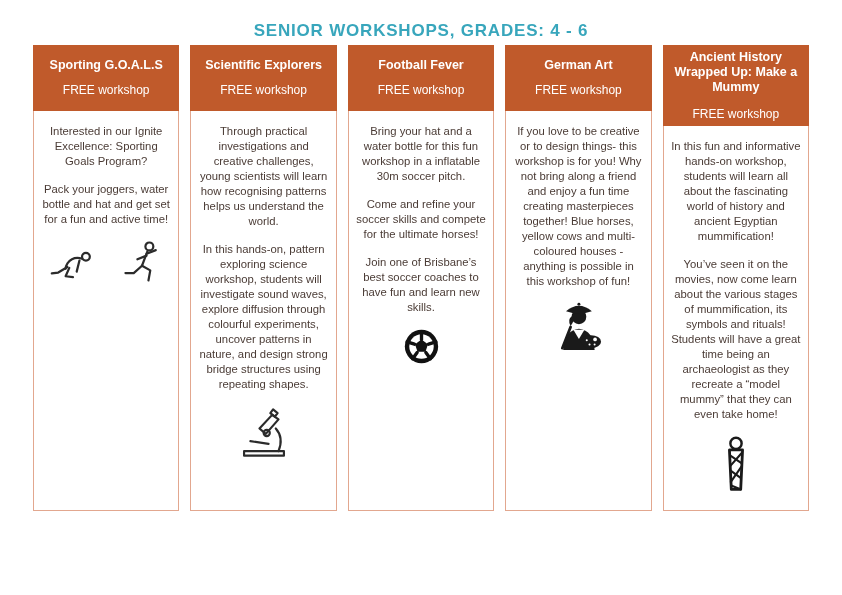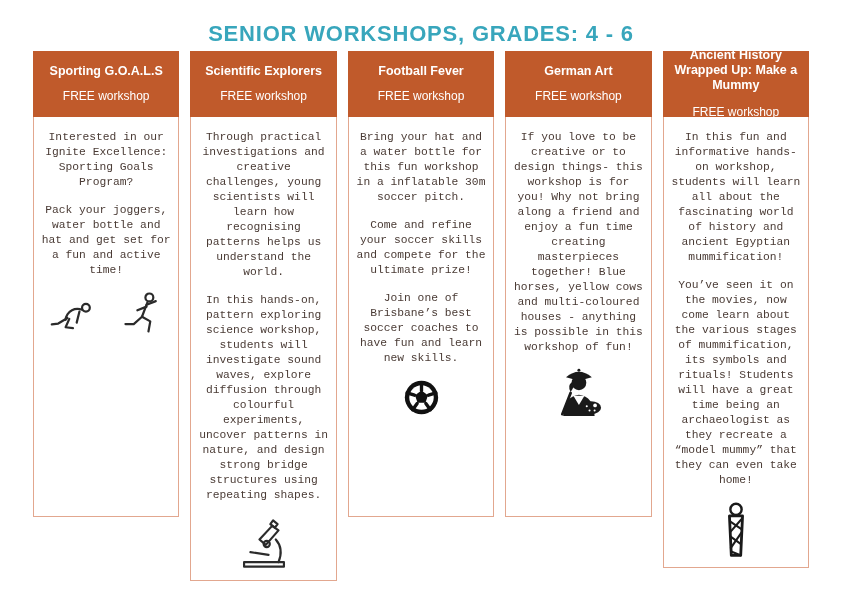--- a/index.html
+++ b/index.html
@@ -3,21 +3,21 @@
 <meta charset="utf-8">
 <style>
   html,body{margin:0;padding:0;}
   body{
     width:842px;height:595px;overflow:hidden;background:#ffffff;
     font-family:"Liberation Sans", sans-serif;
   }
   .page-title{
     padding-top:21px;
     text-align:center;
-    font-size:22px;
+    font-size:17px;
     font-weight:700;
     letter-spacing:0.8px;
     color:#38a6bc;
   }
   .cards{
     display:flex;
     gap:11px;
     margin:4px 33px 0 33px;
     align-items:flex-end;
   }
@@ -55,21 +55,21 @@
     flex:1;
     border:1.5px solid #e2a78f;
     border-top:none;
     box-sizing:border-box;
     padding:13px 7px 8px 7px;
     text-align:center;
     font-size:11.3px;
     line-height:1.33;
     color:#4a3b35;
   }
-  .card-body p{margin:0 0 13px 0;font-family:Liberation Mono, monospace;}
+  .card-body p{margin:0 0 13px 0;}
   .icon-row{
     display:flex;
     justify-content:center;
     align-items:flex-end;
     gap:24px;
     margin-top:12px;
   }
   .icon-row svg{display:block;}
 </style>
 </head>
@@ -136,21 +136,21 @@
       </div>
     </div>
 
     <div class="card">
       <div class="card-header">
         <div class="card-title">Football Fever</div>
         <div class="card-subtitle">FREE workshop</div>
       </div>
       <div class="card-body">
         <p>Bring your hat and a water bottle for this fun workshop in a inflatable 30m soccer pitch.</p>
-        <p>Come and refine your soccer skills and compete for the ultimate prize!</p>
+        <p>Come and refine your soccer skills and compete for the ultimate horses!</p>
         <p>Join one of Brisbane’s best soccer coaches to have fun and learn new skills.</p>
         <div class="icon-row">
           <span>
             <svg width="37" height="37" viewBox="0 0 40 40">
               <circle cx="20" cy="20" r="18" fill="#111111"></circle>
               <circle cx="20" cy="20" r="13.2" fill="#ffffff"></circle>
               <g stroke="#111111" stroke-width="3.6" stroke-linecap="round">
                 <line x1="20" y1="12.5" x2="20" y2="4"></line>
                 <line x1="27.6" y1="17.5" x2="35.6" y2="15"></line>
                 <line x1="24.7" y1="26.5" x2="29.6" y2="33.3"></line>

